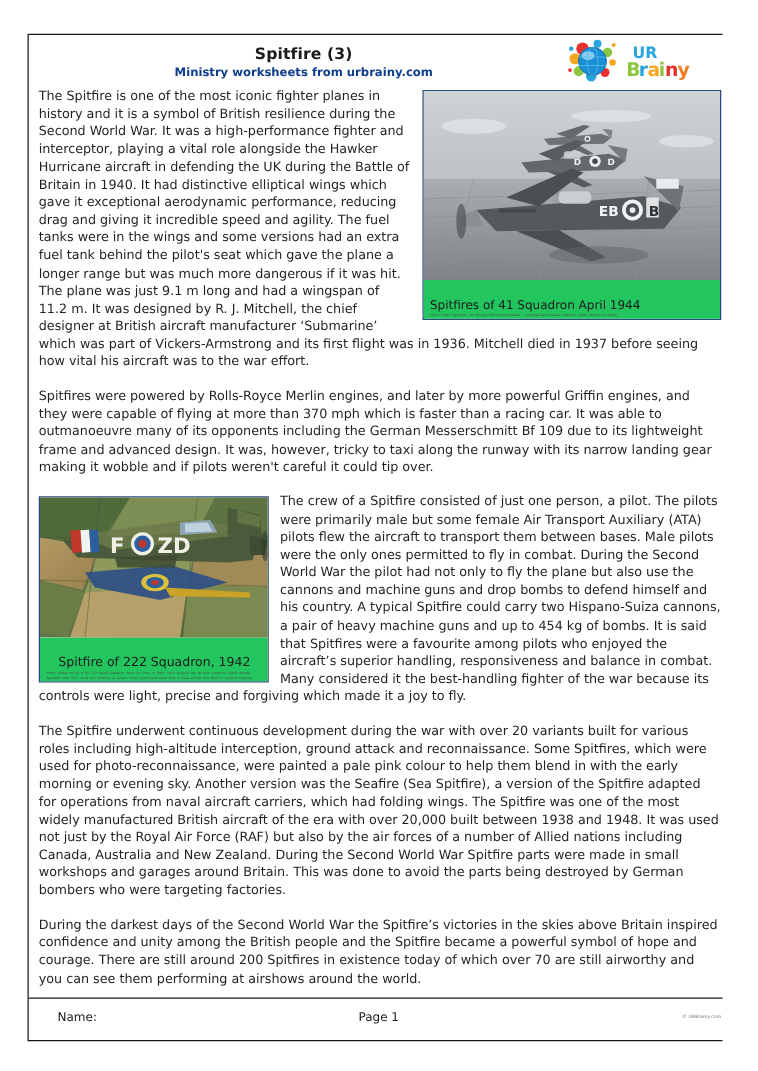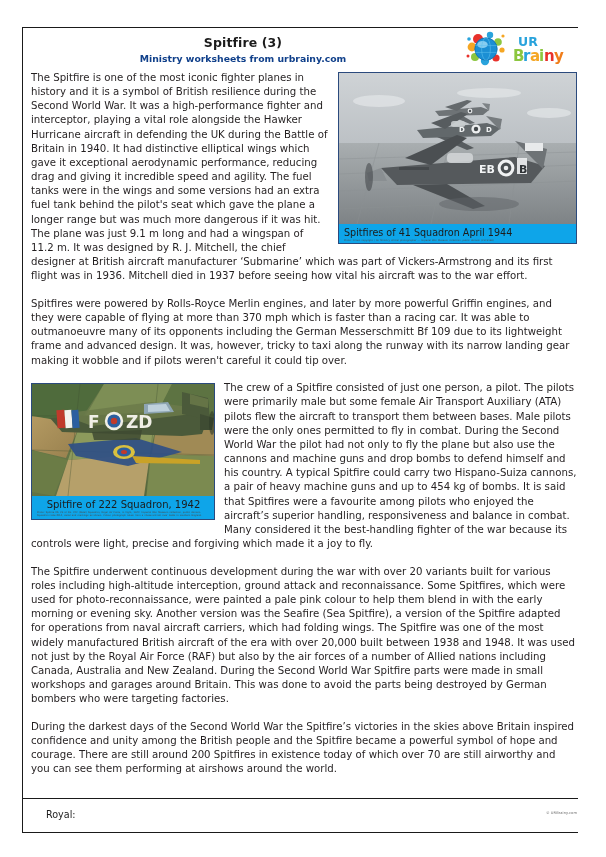--- a/index.html
+++ b/index.html
@@ -57,21 +57,21 @@
     top: 25px;
     width: 440px;
     text-align: center;
     font-size: 9.3px;
     font-weight: bold;
     color: #0f3f8a;
   }
   
   .logo {
     position: absolute;
-    left: 466px;
+    left: 454px;
     top: 30px;
     width: 112px;
     height: 40px;
   }
   .logo svg { display: block; }
   
   .doc {
     position: absolute;
     left: 31px;
     top: 71px;
@@ -98,22 +98,22 @@
     float: left;
     width: 184px;
     margin: 2px 9px 4px 0;
   }
   .fig .photo {
     display: block;
     width: 100%;
     line-height: 0;
   }
   .fig .cap {
-    padding: 3px 4px 1px 5px;
-    background: #0ea5e9;
+    padding: 15px 4px 1px 5px;
+    background: #22c55e;
   }
   .fig .cap-title {
     font-size: 9.6px;
     color: #1c1c1c;
     line-height: 11px;
     white-space: nowrap;
   }
   .fig-left .cap-title { font-size: 10px; text-align: center; }
   .fig .cap-credit {
     font-size: 2.4px;
@@ -360,17 +360,18 @@
 
     <div class="clear"></div>
 
     <p>The Spitfire underwent continuous development during the war with over 20 variants built for various roles including high-altitude interception, ground attack and reconnaissance. Some Spitfires, which were used for photo-reconnaissance, were painted a pale pink colour to help them blend in with the early morning or evening sky. Another version was the Seafire (Sea Spitfire), a version of the Spitfire adapted for operations from naval aircraft carriers, which had folding wings. The Spitfire was one of the most widely manufactured British aircraft of the era with over 20,000 built between 1938 and 1948. It was used not just by the Royal Air Force (RAF) but also by the air forces of a number of Allied nations including Canada, Australia and New Zealand. During the Second World War Spitfire parts were made in small workshops and garages around Britain. This was done to avoid the parts being destroyed by German bombers who were targeting factories.</p>
 
     <p>During the darkest days of the Second World War the Spitfire’s victories in the skies above Britain inspired confidence and unity among the British people and the Spitfire became a powerful symbol of hope and courage. There are still around 200 Spitfires in existence today of which over 70 are still airworthy and you can see them performing at airshows around the world.</p>
 
   </div>
 
   <div class="footer">
-    <div class="footer-name">Royal:</div>
+    <div class="footer-name">Name:</div>
+    <div class="footer-page">Page 1</div>
     <div class="footer-copy">© URBrainy.com</div>
   </div>
 
 </div>
 
 </body></html>

